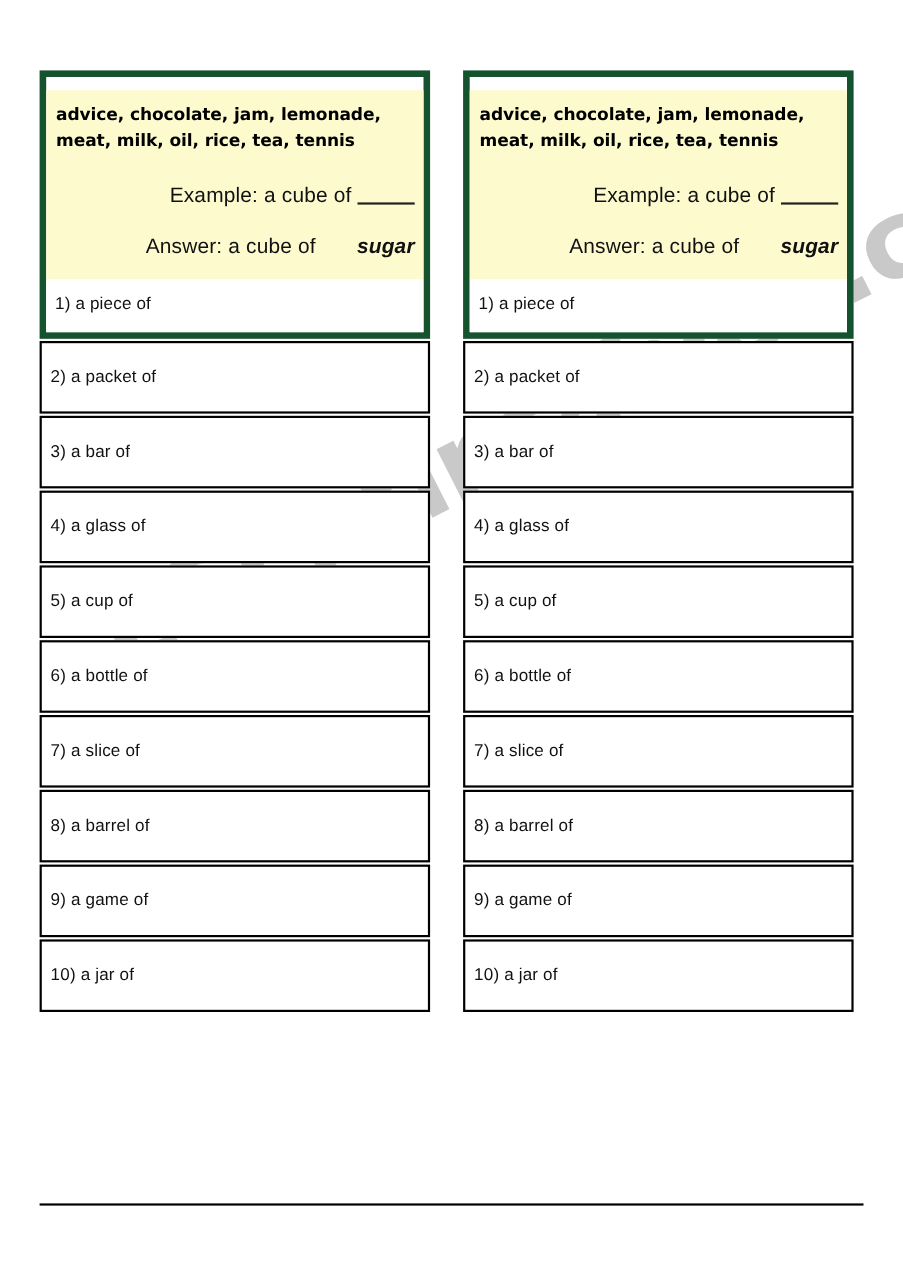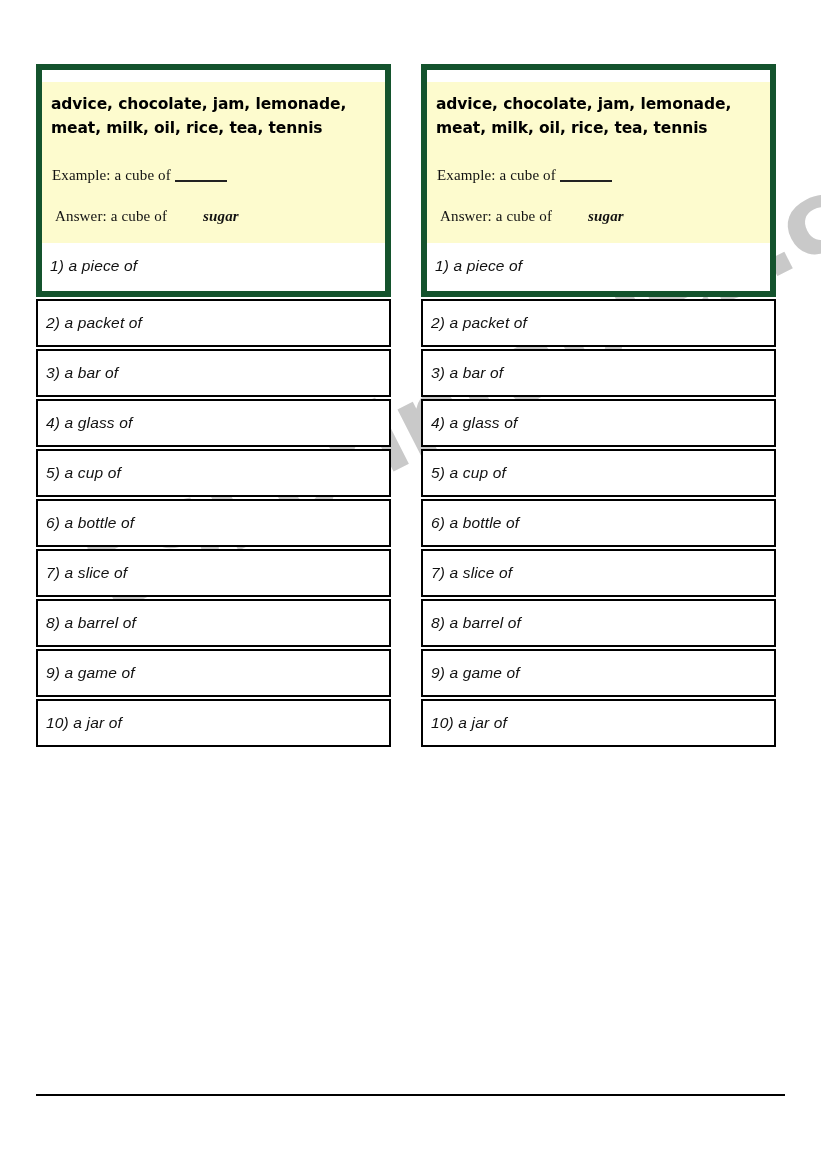--- a/index.html
+++ b/index.html
@@ -69,26 +69,27 @@
     font-weight: bold;
     font-size: 15.5px;
     line-height: 1.32;
     color: #000000;
     letter-spacing: -0.1px;
     margin: 0 0 4px 0;
     padding-left: 1px;
   }
   .example-line,
   .answer-line {
-    font-family: Liberation Serif, serif;
-    font-size: 15px;
+    font-family: Liberation Sans, sans-serif;
+    font-size: 19px;
     line-height: 1.25;
     color: #111111;
     margin: 0;
     letter-spacing: 0.15px;
+    text-align: right;
   }
   .example-line { padding: 22px 0 0 2px; }
   .answer-line  { padding: 22px 0 4px 5px; }
   .answer-word {
     font-weight: bold;
     font-style: italic;
     margin-left: 32px;
   }
   .blank {
     display: inline-block;
@@ -101,34 +102,33 @@
   
   .first-row {
     background: #ffffff;
     padding: 14px 8px 16px 8px;
   }
 
   .row {
     border: 2px solid #000000;
     box-sizing: border-box;
     background: #ffffff;
-    height: 48px;
+    height: 66px;
     margin-top: 2px;
     display: flex;
     align-items: center;
     padding: 0 8px;
   }
   .row-label,
   .first-row-label {
     font-family: "Liberation Sans", sans-serif;
     font-size: 15.5px;
     color: #111111;
     letter-spacing: 0.15px;
     white-space: nowrap;
-    font-style: italic;
   }
 
   
   .bottom-rule {
     position: absolute;
     left: 36px;
     top: 1094px;
     width: 749px;
     height: 0;
     border-top: 2px solid #000000;

